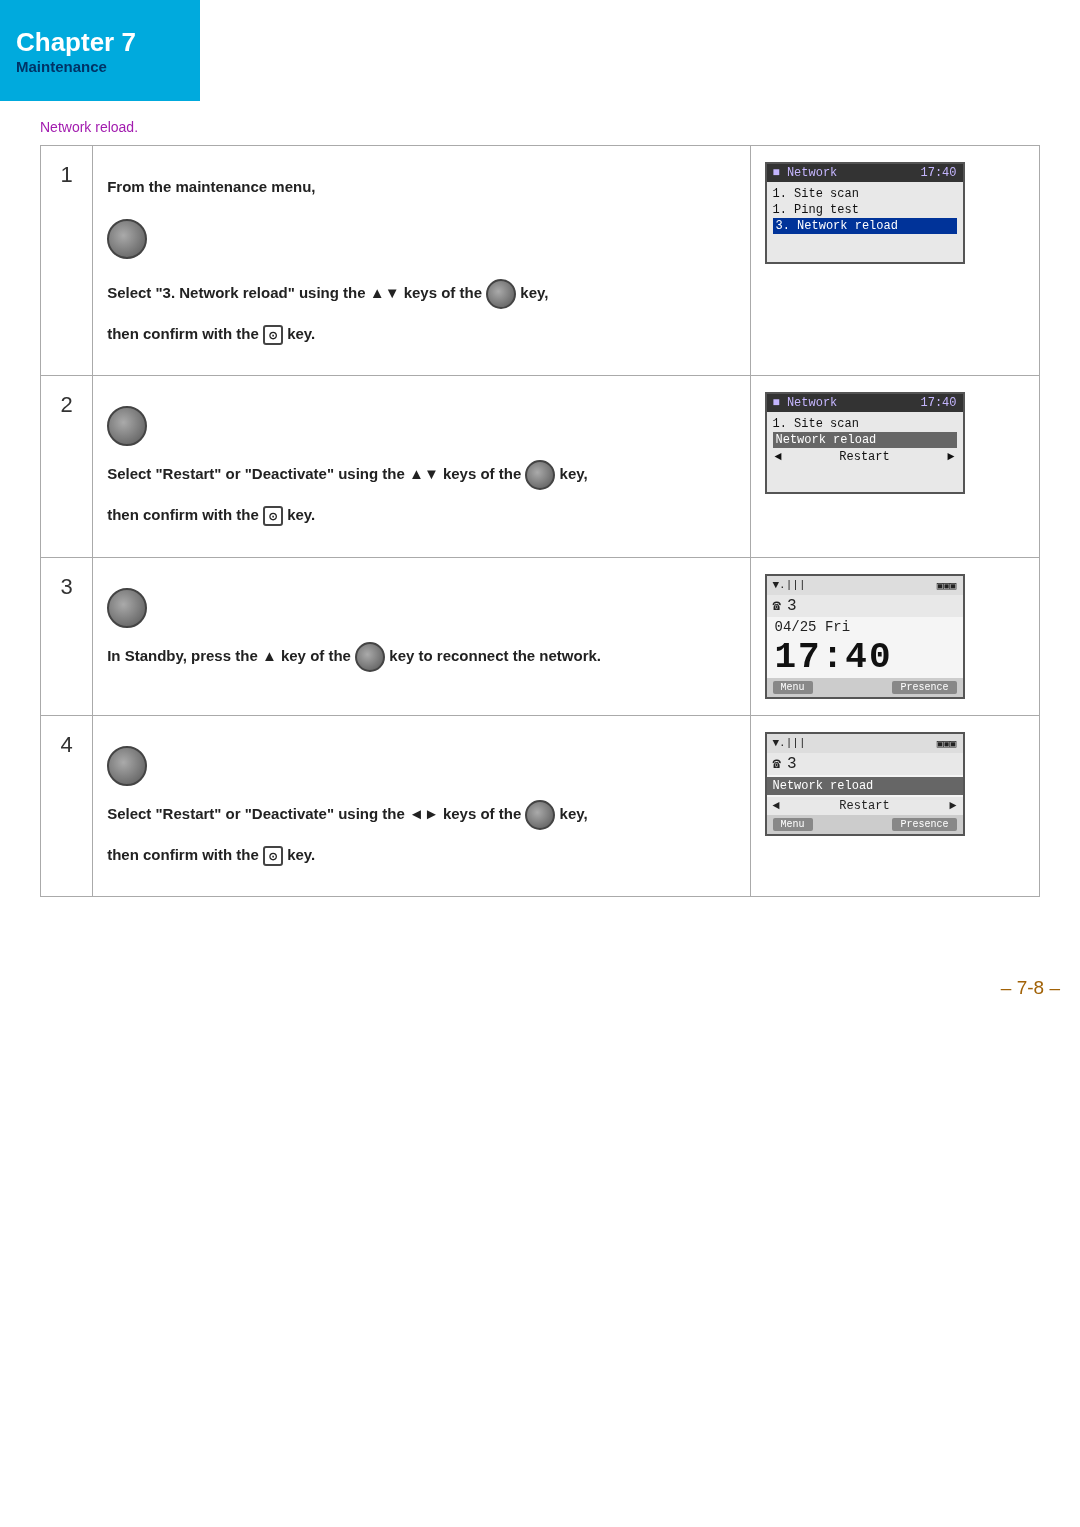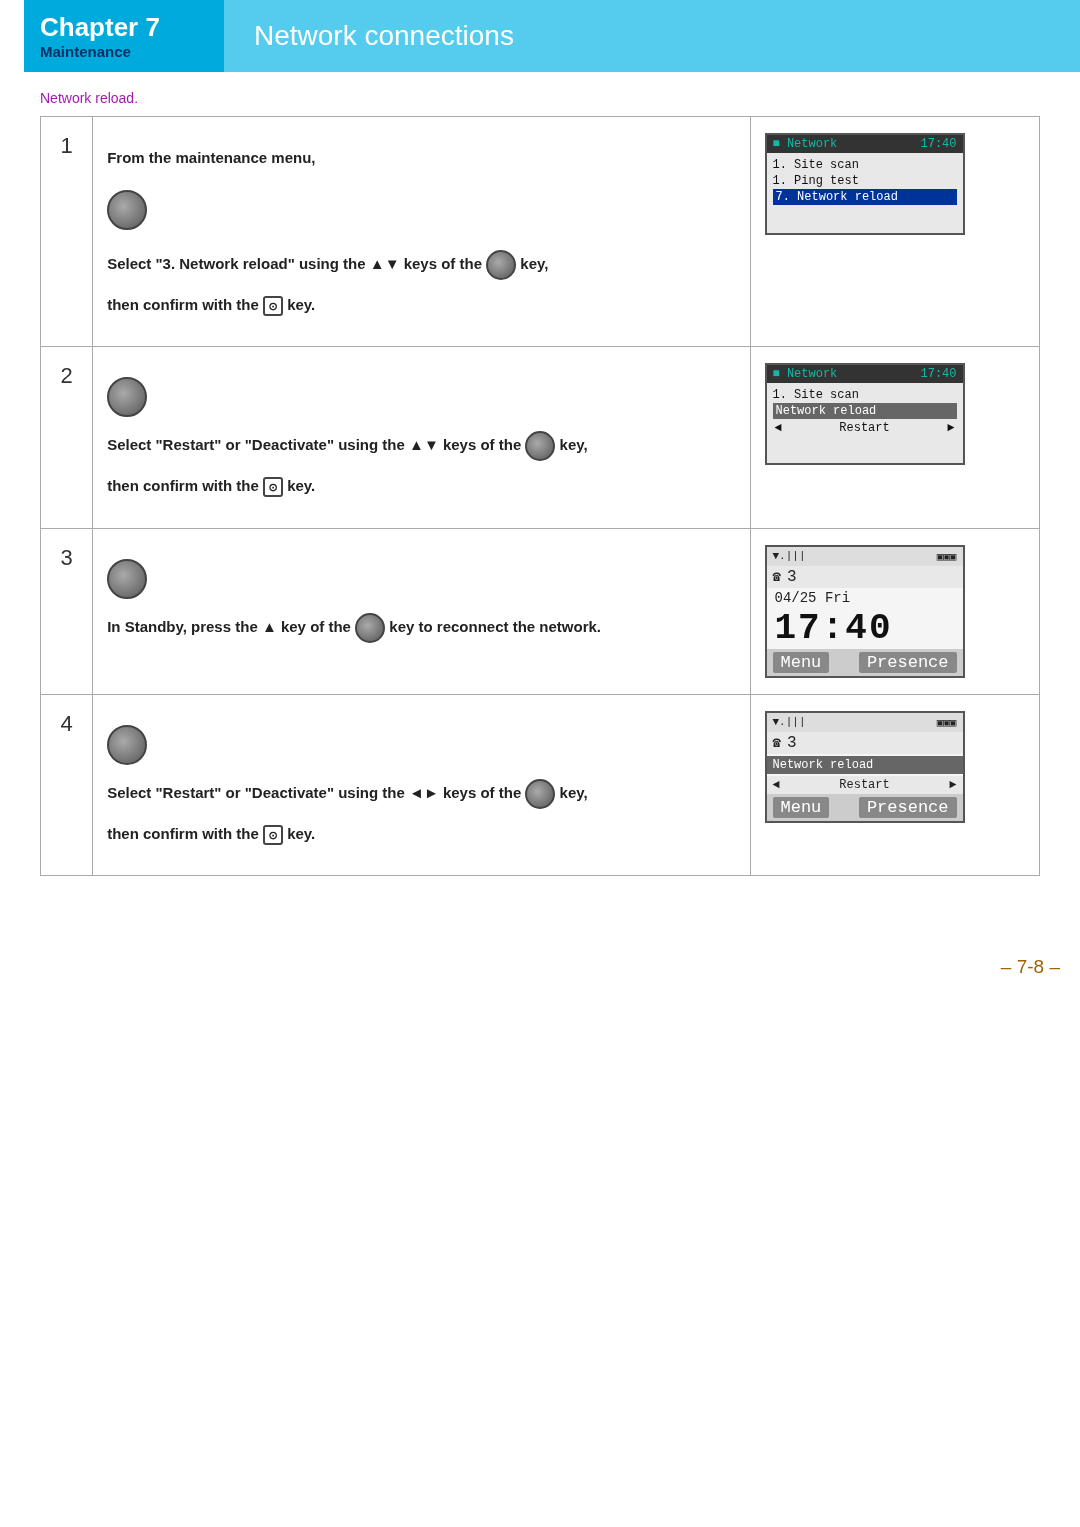--- a/index.html
+++ b/index.html
@@ -9,22 +9,21 @@
       background: #ffffff;
       font-family: Arial, sans-serif;
       font-size: 15px;
       color: #222;
     }
 
     
     .header {
       display: flex;
       align-items: stretch;
-      height: 72px;
-      padding-left: 24px;
+      height: 101px;
     }
     .header-left {
       background: #00aadd;
       width: 200px;
       display: flex;
       flex-direction: column;
       justify-content: center;
       padding: 10px 16px;
     }
     .header-chapter {
@@ -94,21 +93,21 @@
       border: 2px solid #555;
       background: #f0f0f0;
       font-family: 'Courier New', monospace;
       font-size: 12px;
       color: #111;
       padding: 0;
       width: 200px;
     }
     .screen-header {
       background: #333;
-      color: #14b8a6;
+      color: #c4b5fd;
       display: flex;
       justify-content: space-between;
       padding: 2px 6px;
       font-size: 12px;
     }
     .screen-body {
       background: #e8e8e8;
       padding: 4px 6px;
       min-height: 80px;
     }
@@ -164,21 +163,21 @@
       display: flex;
       justify-content: space-between;
       padding: 3px 6px;
       background: #ccc;
       font-size: 12px;
     }
     .standby-btn {
       background: #888;
       color: #fff;
       padding: 1px 8px;
-      font-size: 17px;
+      font-size: 10px;
       border-radius: 2px;
     }
     .confirm-icon {
       display: inline-block;
       width: 20px;
       height: 20px;
       border: 2px solid #444;
       border-radius: 3px;
       text-align: center;
       line-height: 16px;
@@ -207,23 +206,20 @@
     }
   </style>
 </head>
 <body>
 
 <div class="header">
   <div class="header-left">
     <span class="header-chapter">Chapter 7</span>
     <span class="header-sub">Maintenance</span>
   </div>
-  <div class="header-right">
-    <span class="header-title">Network connections</span>
-  </div>
 </div>
 
 <div class="content">
   <div class="section-title">Network reload.</div>
 
   <table class="steps-table">
 
     <tbody>
         <tr>
       <td class="step-num">1</td>
@@ -243,21 +239,21 @@
       </td>
       <td class="step-screen">
         <div class="screen-box">
           <div class="screen-header">
             <span>■ Network</span>
             <span>17:40</span>
           </div>
           <div class="screen-body">
             <div class="menu-item screen-inner-text">1. Site scan</div>
             <div class="menu-item screen-inner-text">1. Ping test</div>
-            <div class="menu-item selected screen-inner-text">7. Network reload</div>
+            <div class="menu-item selected screen-inner-text">3. Network reload</div>
           </div>
         </div>
       </td>
     </tr>
 
     <tr>
       <td class="step-num">2</td>
       <td class="step-desc">
         <p style="display:flex;align-items:center;gap:4px;flex-wrap:wrap;">
           <span style="display:inline-block;width:40px;height:40px;border-radius:50%;background:radial-gradient(circle at 40% 40%,#aaa,#555);border:2px solid #444;vertical-align:middle;"></span>

